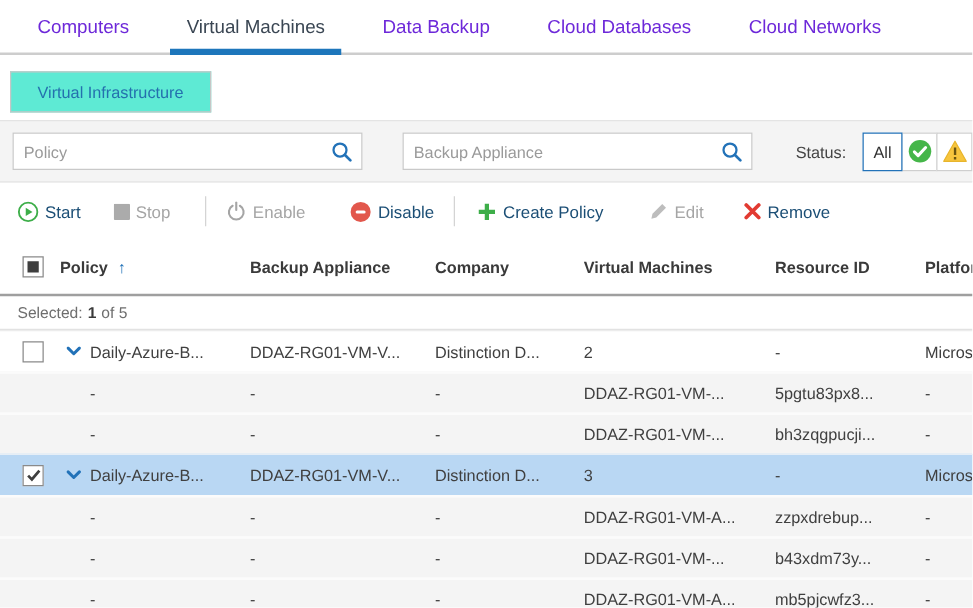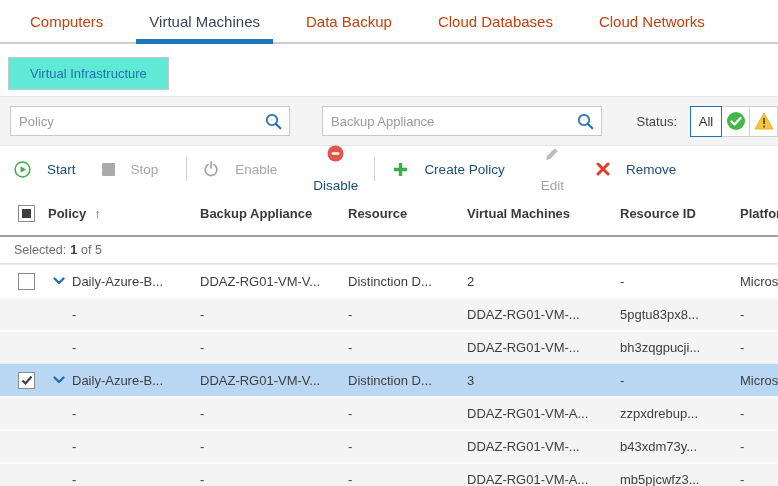--- a/index.html
+++ b/index.html
@@ -3,21 +3,21 @@
 <meta charset="utf-8">
 <style>
   * { box-sizing: border-box; margin: 0; padding: 0; }
   html, body { width: 778px; height: 486px; overflow: hidden; background: #fff;
     font-family: "Liberation Sans", sans-serif; }
   .app { position: relative; width: 778px; height: 486px; overflow: hidden; }
 
   
   .tabbar { height: 44px; display: flex; align-items: stretch; gap: 46px;
     padding-left: 30px; border-bottom: 2px solid #cdcdcd; }
-  .tab { font-size: 15px; color: #c2410c; display: flex; align-items: center;
+  .tab { font-size: 15px; color: #6d28d9; display: flex; align-items: center;
     white-space: nowrap; position: relative; cursor: pointer; }
   .tab.active { color: #3a4653; }
   .tab.active::after { content: ""; position: absolute; left: -13px; right: -13px;
     bottom: -2px; height: 5px; background: #1d76bb; }
 
   
   .subtab-band { height: 52px; }
   .subtab-group { display: inline-flex; margin: 13px 0 0 8px; border: 1px solid #c6c6c6; background: #5eead4; }
   .subtab { height: 31px; display: flex; align-items: center; padding: 0 21px;
     font-size: 13px; color: #2470ae; cursor: pointer; white-space: nowrap; }
@@ -37,26 +37,26 @@
   .status-wrap { margin-left: auto; display: flex; align-items: center; }
   .status-label { font-size: 13px; color: #444; margin-right: 14px; }
   .status-group { display: flex; }
   .status-btn { width: 29px; height: 31px; border: 1px solid #cfcfcf; background: #fff;
     display: flex; align-items: center; justify-content: center; margin-left: -1px;
     cursor: pointer; flex: 0 0 auto; }
   .status-btn.all { width: 32px; border: 1px solid #2272b8; font-size: 13px; color: #333; z-index: 2; text-align: center; }
 
   
   .toolbar { height: 46px; display: flex; align-items: center; font-size: 13.5px; }
-  .tbtn { display: flex; align-items: center; gap: 16px; color: #1b4e75; cursor: pointer; white-space: nowrap; justify-content: center; }
+  .tbtn { display: flex; align-items: center; gap: 5px; color: #1b4e75; cursor: pointer; white-space: nowrap; justify-content: center; }
   .tbtn.disabled { color: #a5a5a5; cursor: default; }
   .tsep { width: 1px; height: 24px; background: #d4d4d4; }
   .ml14 { margin-left: 14px; } .ml16 { margin-left: 16px; } .ml18 { margin-left: 18px; }
   .ml26 { margin-left: 26px; } .ml28 { margin-left: 28px; } .ml32 { margin-left: 32px; }
-  .ml36 { margin-left: 36px; flex-direction: column; }
+  .ml36 { margin-left: 36px; }
 
   
   .thead { height: 45px; display: grid;
     grid-template-columns: 46px 154px 148px 119px 153px 120px 1fr;
     align-items: center; border-bottom: 2px solid #9f9f9f;
     font-weight: bold; font-size: 13px; color: #3a3a3a; }
   .thead .hcell { overflow: hidden; white-space: nowrap; padding-right: 8px; }
   .sort-arrow { color: #2272b8; font-weight: bold; margin-left: 8px; font-size: 13px; }
 
   .selbar { height: 27px; display: flex; align-items: center; padding-left: 14px;
@@ -206,21 +206,21 @@
 
   <div class="thead">
     <div>
       <span class="cb indeterminate"></span>
     </div>
     <div class="hcell" style="padding-left:2px; display:flex; align-items:center;">
       <span>Policy</span>
       <span class="sort-arrow">↑</span>
     </div>
     <div class="hcell">Backup Appliance</div>
-    <div class="hcell">Resource</div>
+    <div class="hcell">Company</div>
     <div class="hcell">Virtual Machines</div>
     <div class="hcell">Resource ID</div>
     <div class="hcell">Platform</div>
   </div>
 
   <div class="selbar">
     <span>Selected:</span>
     <span class="count">1</span>
     <span>of 5</span>
   </div>

